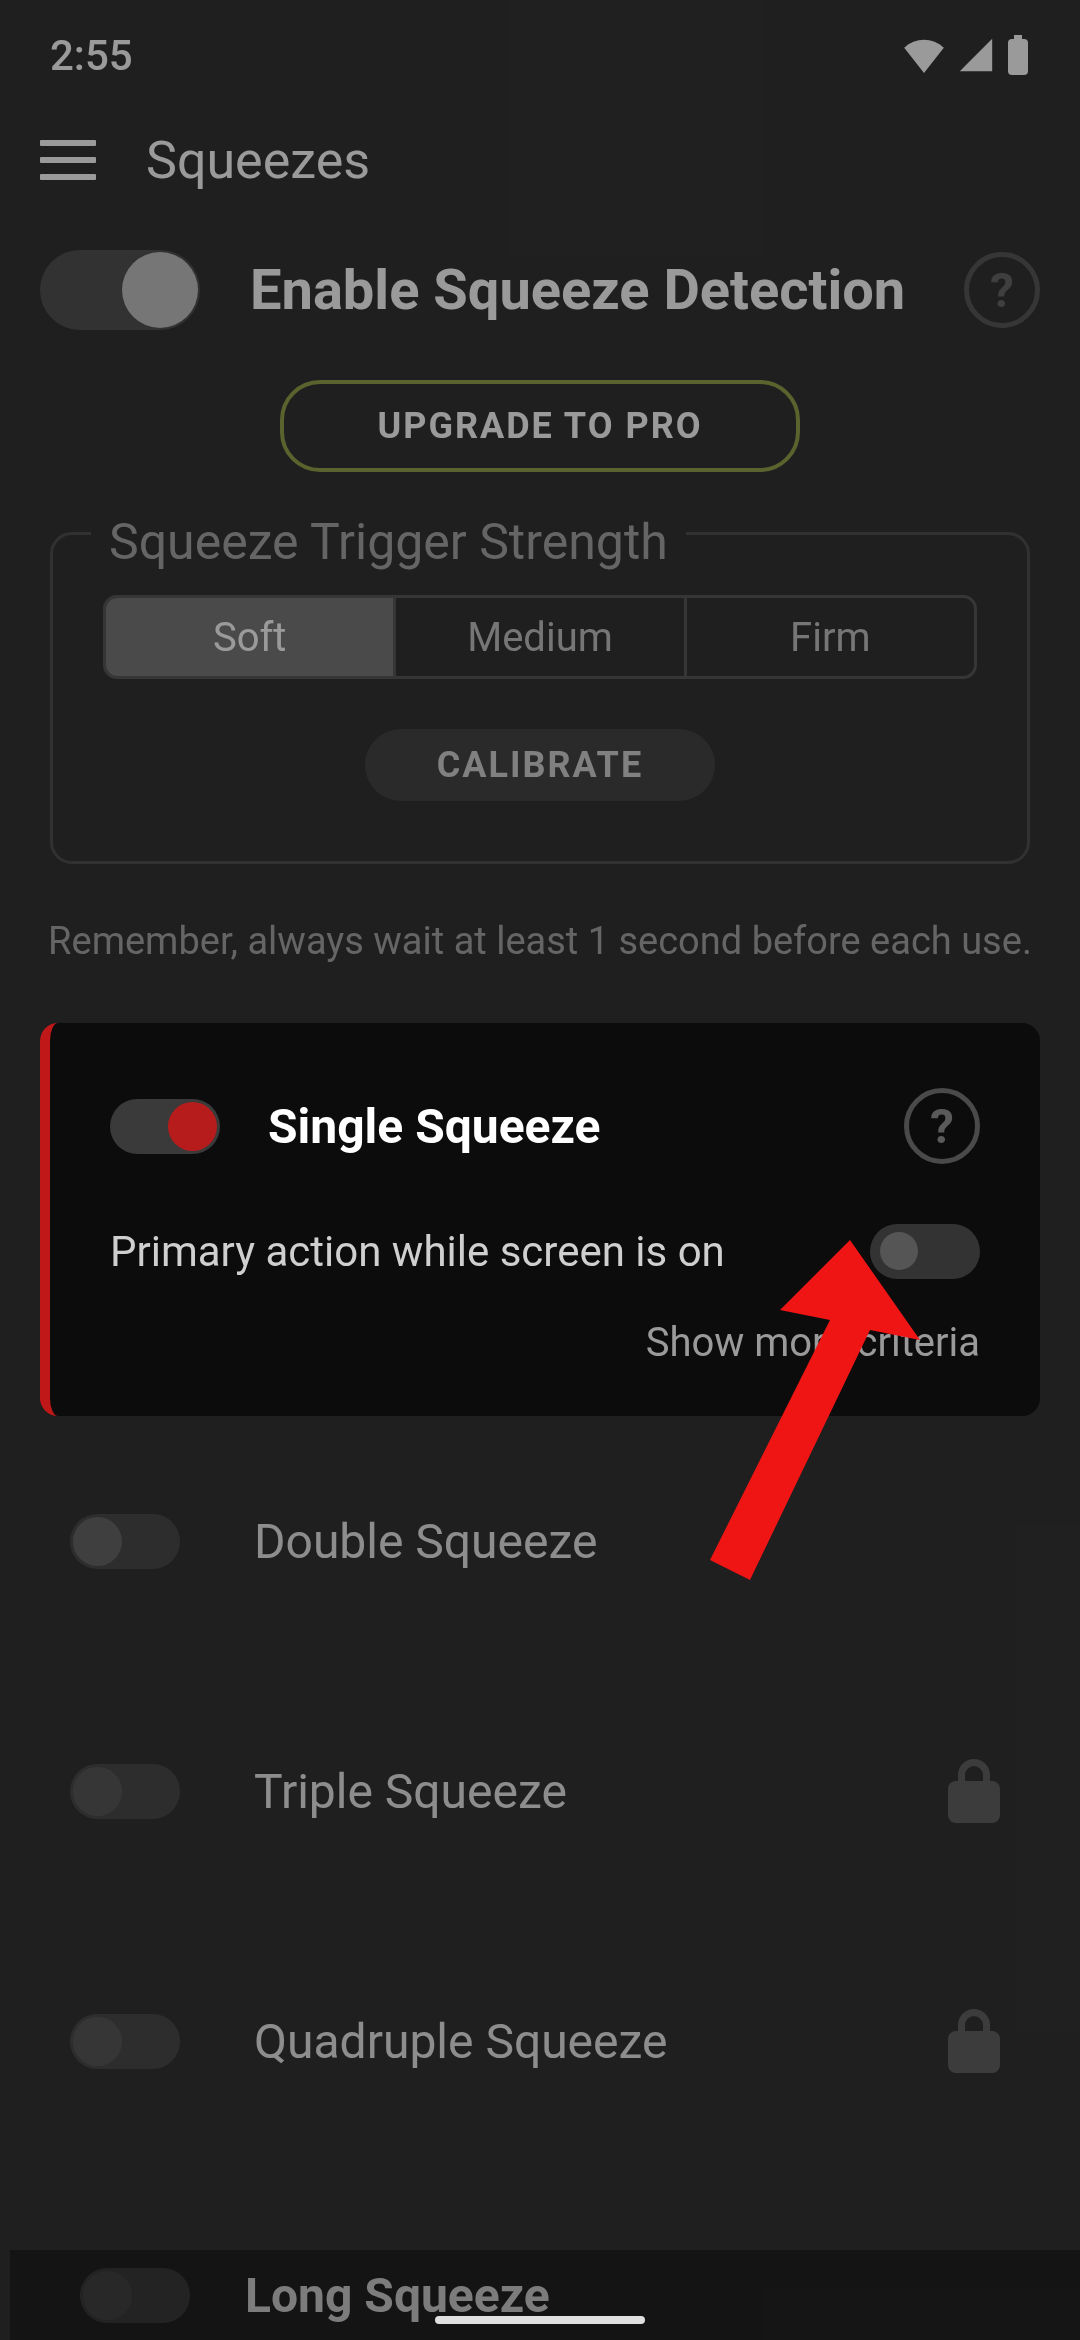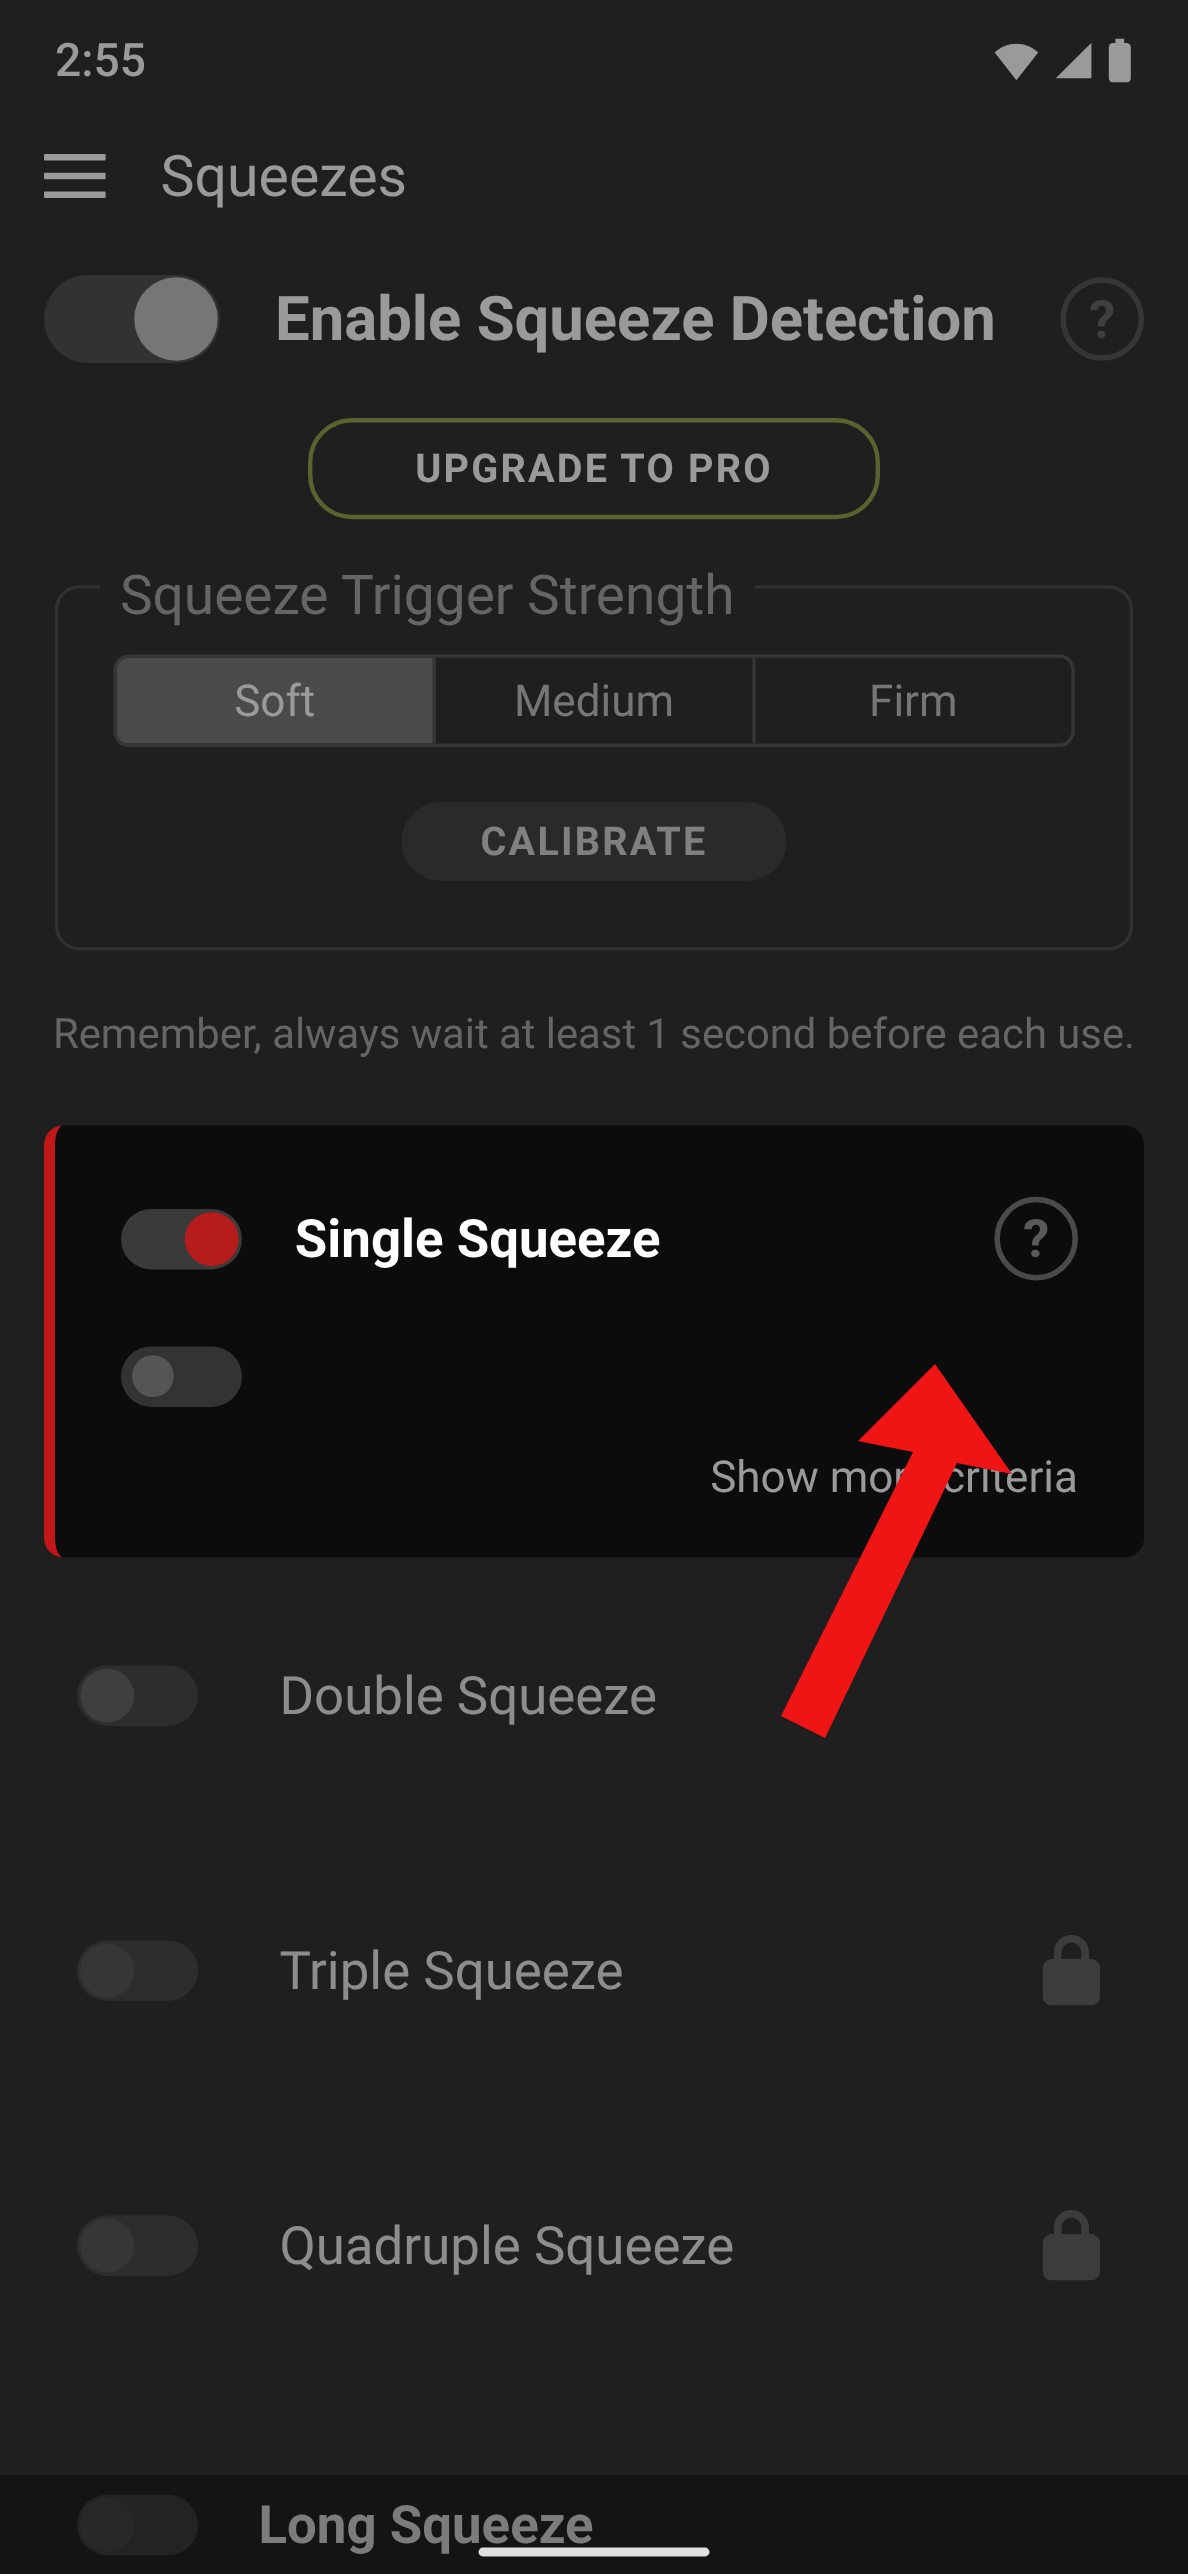--- a/index.html
+++ b/index.html
@@ -133,21 +133,21 @@
   .list-item {
     display: flex; align-items: center;
     padding: 0 40px 0 30px; height: 250px;
   }
   .list-label { font-size: 48px; font-weight: 400; color: #e8e8e8; margin-left: 74px; flex: 1; }
   .lock-icon { width: 52px; height: 64px; position: relative; opacity: 0.5; }
   .lock-icon .body { position: absolute; bottom: 0; width: 52px; height: 42px; background: #8a8a8a; border-radius: 8px; }
   .lock-icon .shackle { position: absolute; top: 0; left: 10px; width: 32px; height: 32px; border: 7px solid #8a8a8a; border-bottom: none; border-radius: 16px 16px 0 0; }
   
   .bottom-bar {
-    position: absolute; bottom: 0; left: 0; right: 0;
+    position: absolute; bottom: 0; left: 10px; right: 0;
     height: 90px; background: #0c0c0c;
     display: flex; align-items: center; padding-left: 70px;
   }
   .bottom-bar .toggle-sm { opacity: 0.6; }
   .bottom-label { font-size: 48px; font-weight: 700; color: #c8c8c8; margin-left: 55px; }
   .nav-handle {
     position: absolute; bottom: 16px; left: 50%; transform: translateX(-50%);
     width: 210px; height: 8px; background: #e0e0e0; border-radius: 4px; z-index: 20;
   }
   
@@ -216,20 +216,21 @@
 
   <div class="card">
     <div class="row">
       <div class="toggle-sm red">
           <div class="knob"></div>
         </div>
       <div class="card-title">Single Squeeze</div>
       <div class="help-circle">?</div>
     </div>
     <div class="card-sub-row">
+      <div class="card-sub">Primary action while screen is on</div>
       <div class="toggle-xs">
           <div class="knob"></div>
         </div>
     </div>
     <div class="card-link">Show more criteria</div>
   </div>
 
   <div class="list-item">
     <div class="toggle-sm">
         <div class="knob"></div>

